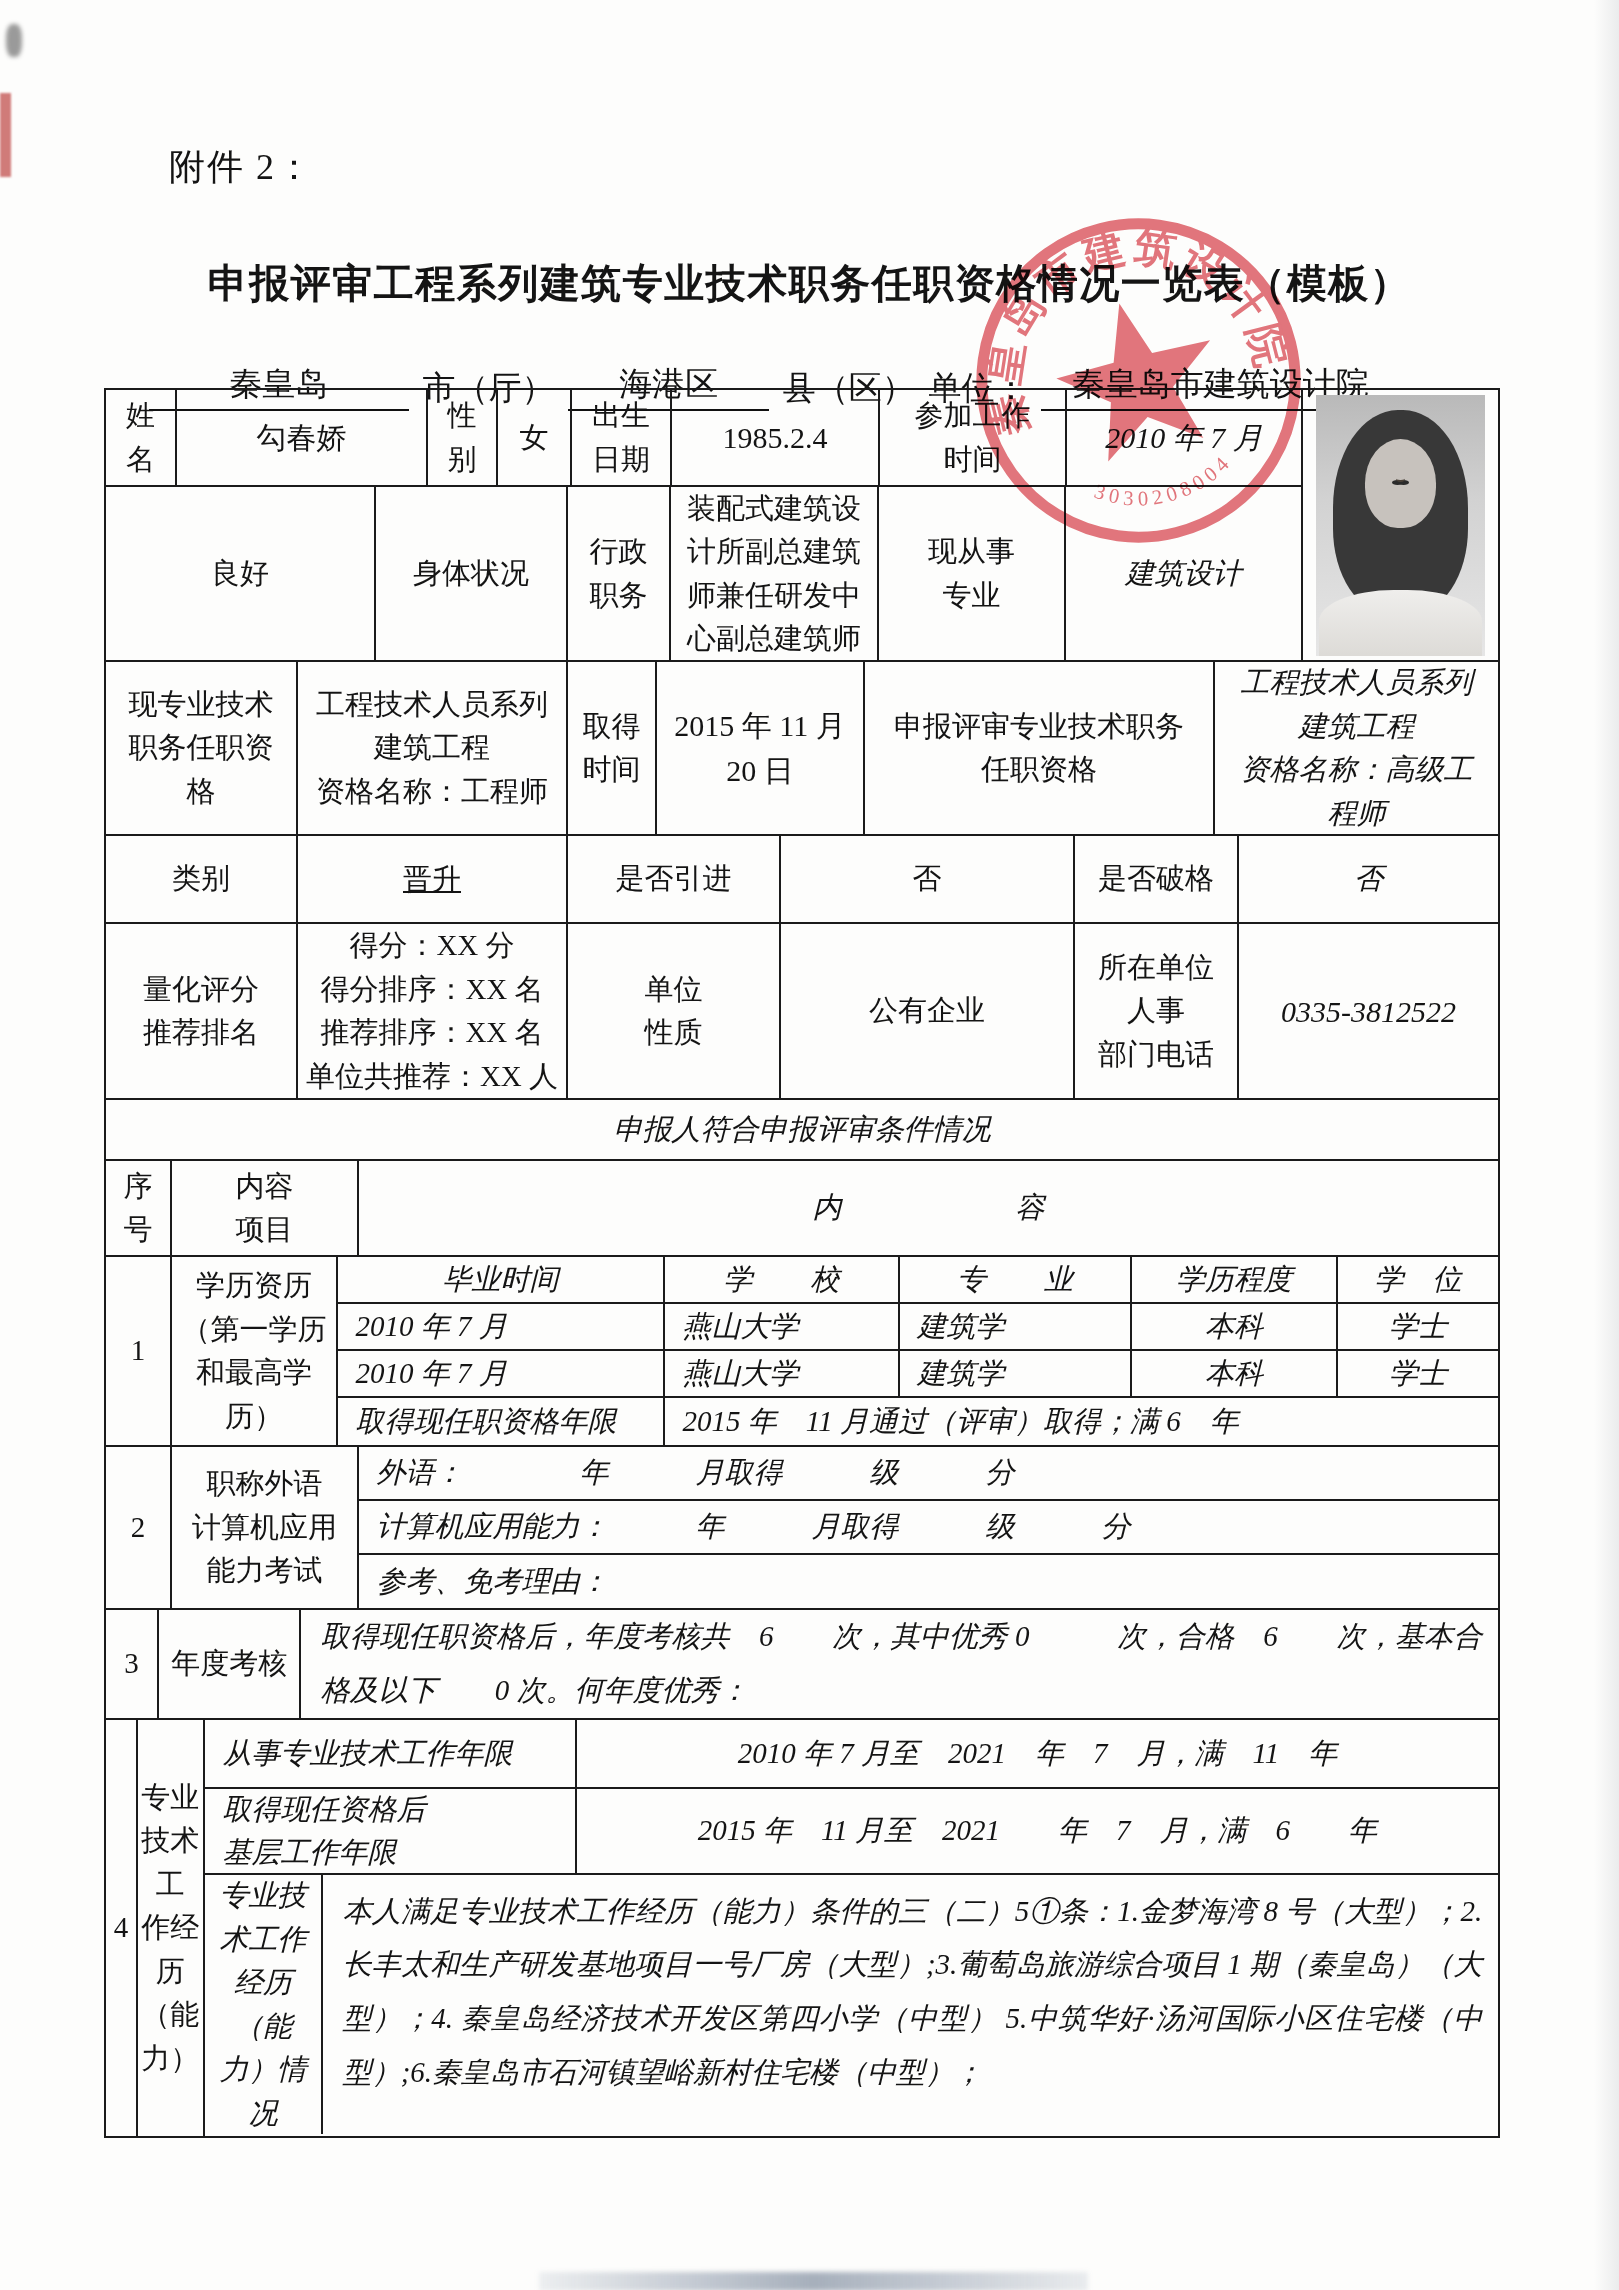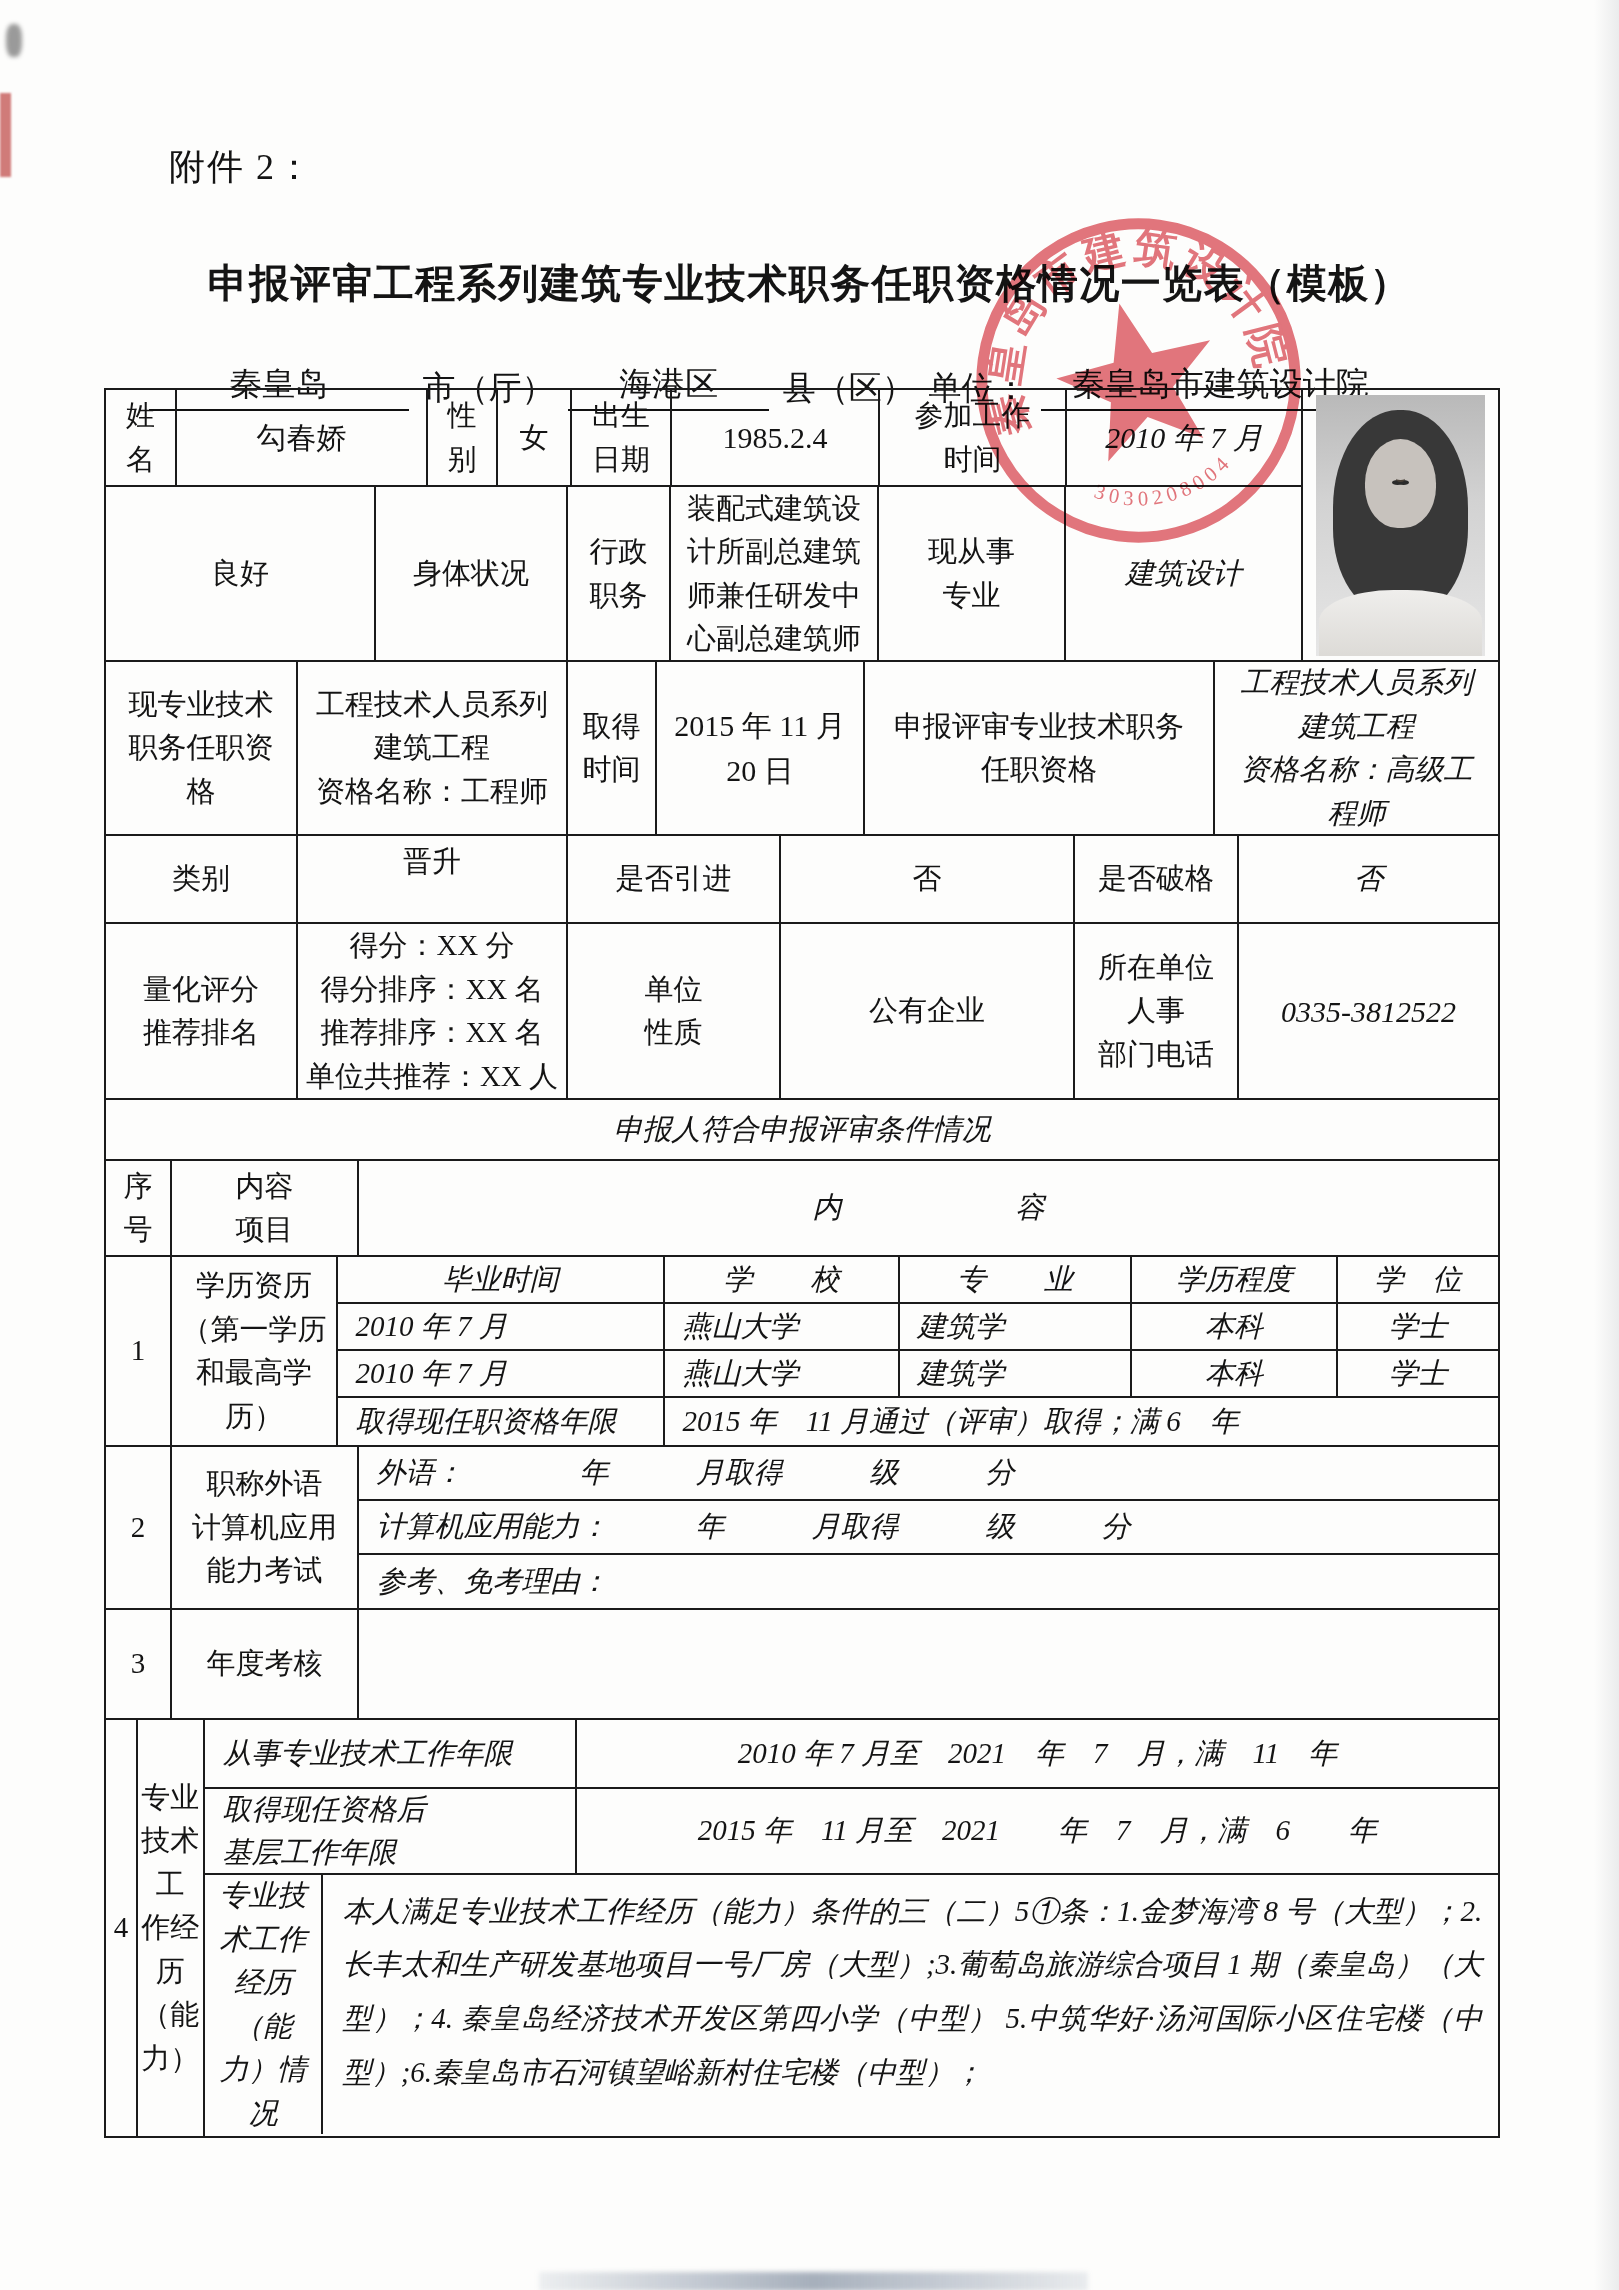--- a/index.html
+++ b/index.html
@@ -24,21 +24,21 @@
   .trow.last { border-bottom:none; }
   .cell { border-right:2px solid #1b1b1b; display:flex; align-items:center;
           justify-content:center; text-align:center; font-size:29px; line-height:1.5;
           padding:2px 7.8px; overflow:hidden; }
   .cell.endc { border-right:none; }
   .grow { flex:1 1 auto; min-width:0;font-style:italic; }
   .stack { display:flex; flex-direction:column; min-width:0; }
   .subrow { display:flex; border-bottom:2px solid #1b1b1b; }
   .subrow.lastsub { border-bottom:none; }
   .l { justify-content:flex-start; text-align:left; padding-left:17.6px; }
-  .topal { align-items:flex-start; padding-top:4px; }
+  .topal { align-items:flex-start; padding-top:22px;text-decoration:underline; }
   .fs31 { font-size:30px; }
   .just { text-align:justify; line-height:1.85; padding:9.8px 15.7px 9.8px 19.6px; }
 
   
   .photo-cell { padding:0; }
   .photo { position:relative; width:169px; height:261px; margin:5.9px auto;
            background:linear-gradient(180deg,#b9b9b9 0%,#d2d2d2 40%,#e6e6e6 100%); overflow:hidden; }
   .hair { position:absolute; top:6%; left:10%; width:80%; height:78%; background:#383838;
           border-radius:48% 48% 42% 42%; }
   .face { position:absolute; top:17%; left:29%; width:42%; height:34%; background:#c7c2bd;
@@ -235,20 +235,21 @@
         </div>
         <div class="subrow lastsub" style="height:53px">
           <div class="cell l grow endc">参考、免考理由：</div>
         </div>
       </div>
     </div>
 
     <div class="trow" style="height:110px">
       <div class="cell" style="width:66px">3</div>
       <div class="cell" style="width:187px">年度考核</div>
+      <div class="cell l grow endc just">取得现任职资格后，年度考核共　6　　次，其中优秀 0　　　次，合格　6　　次，基本合格及以下　　0 次。何年度优秀：</div>
     </div>
 
     <div class="trow last" style="height:416px">
       <div class="cell" style="width:66px">4</div>
       <div class="cell pre" style="width:187px">专业技术工
 作经历（能
 力）</div>
       <div class="stack grow">
         <div class="subrow" style="height:69px">
           <div class="cell l" style="width:372px">从事专业技术工作年限</div>

